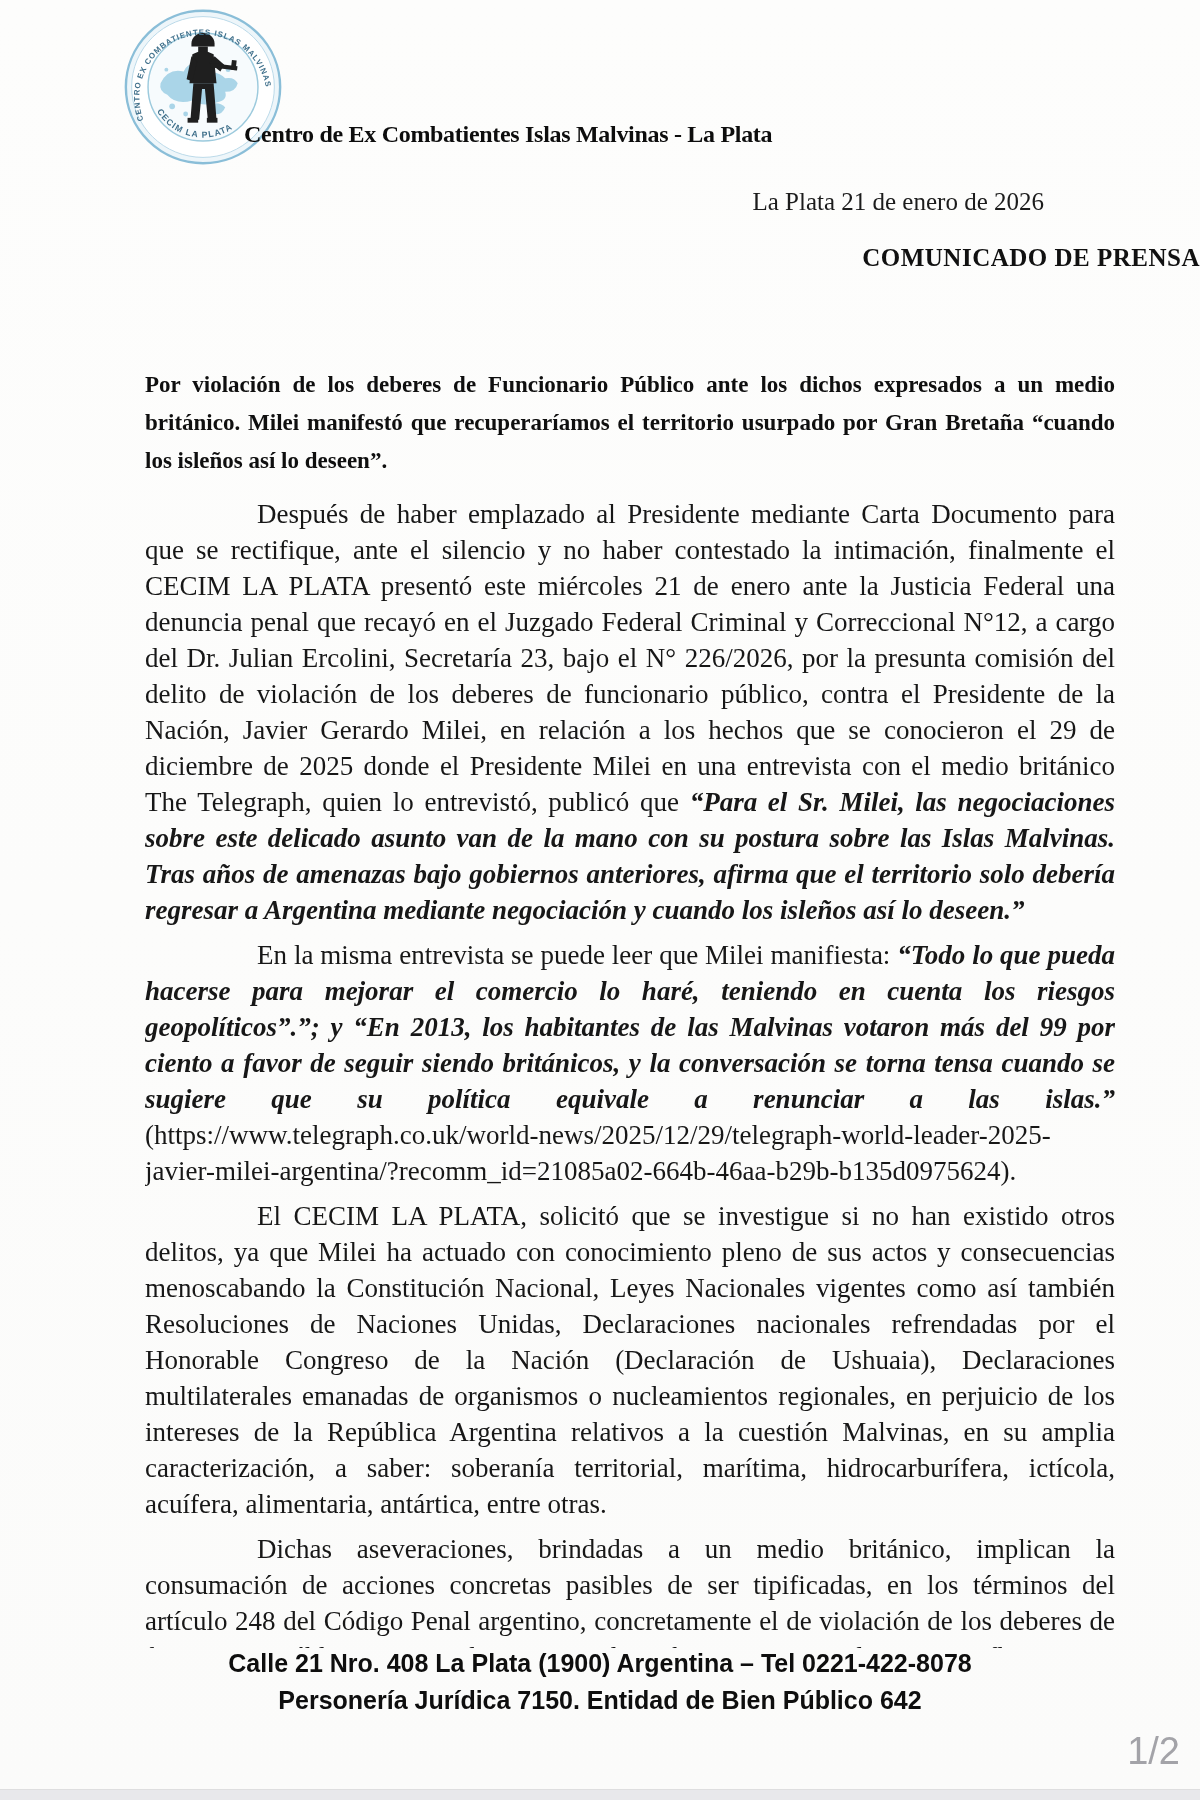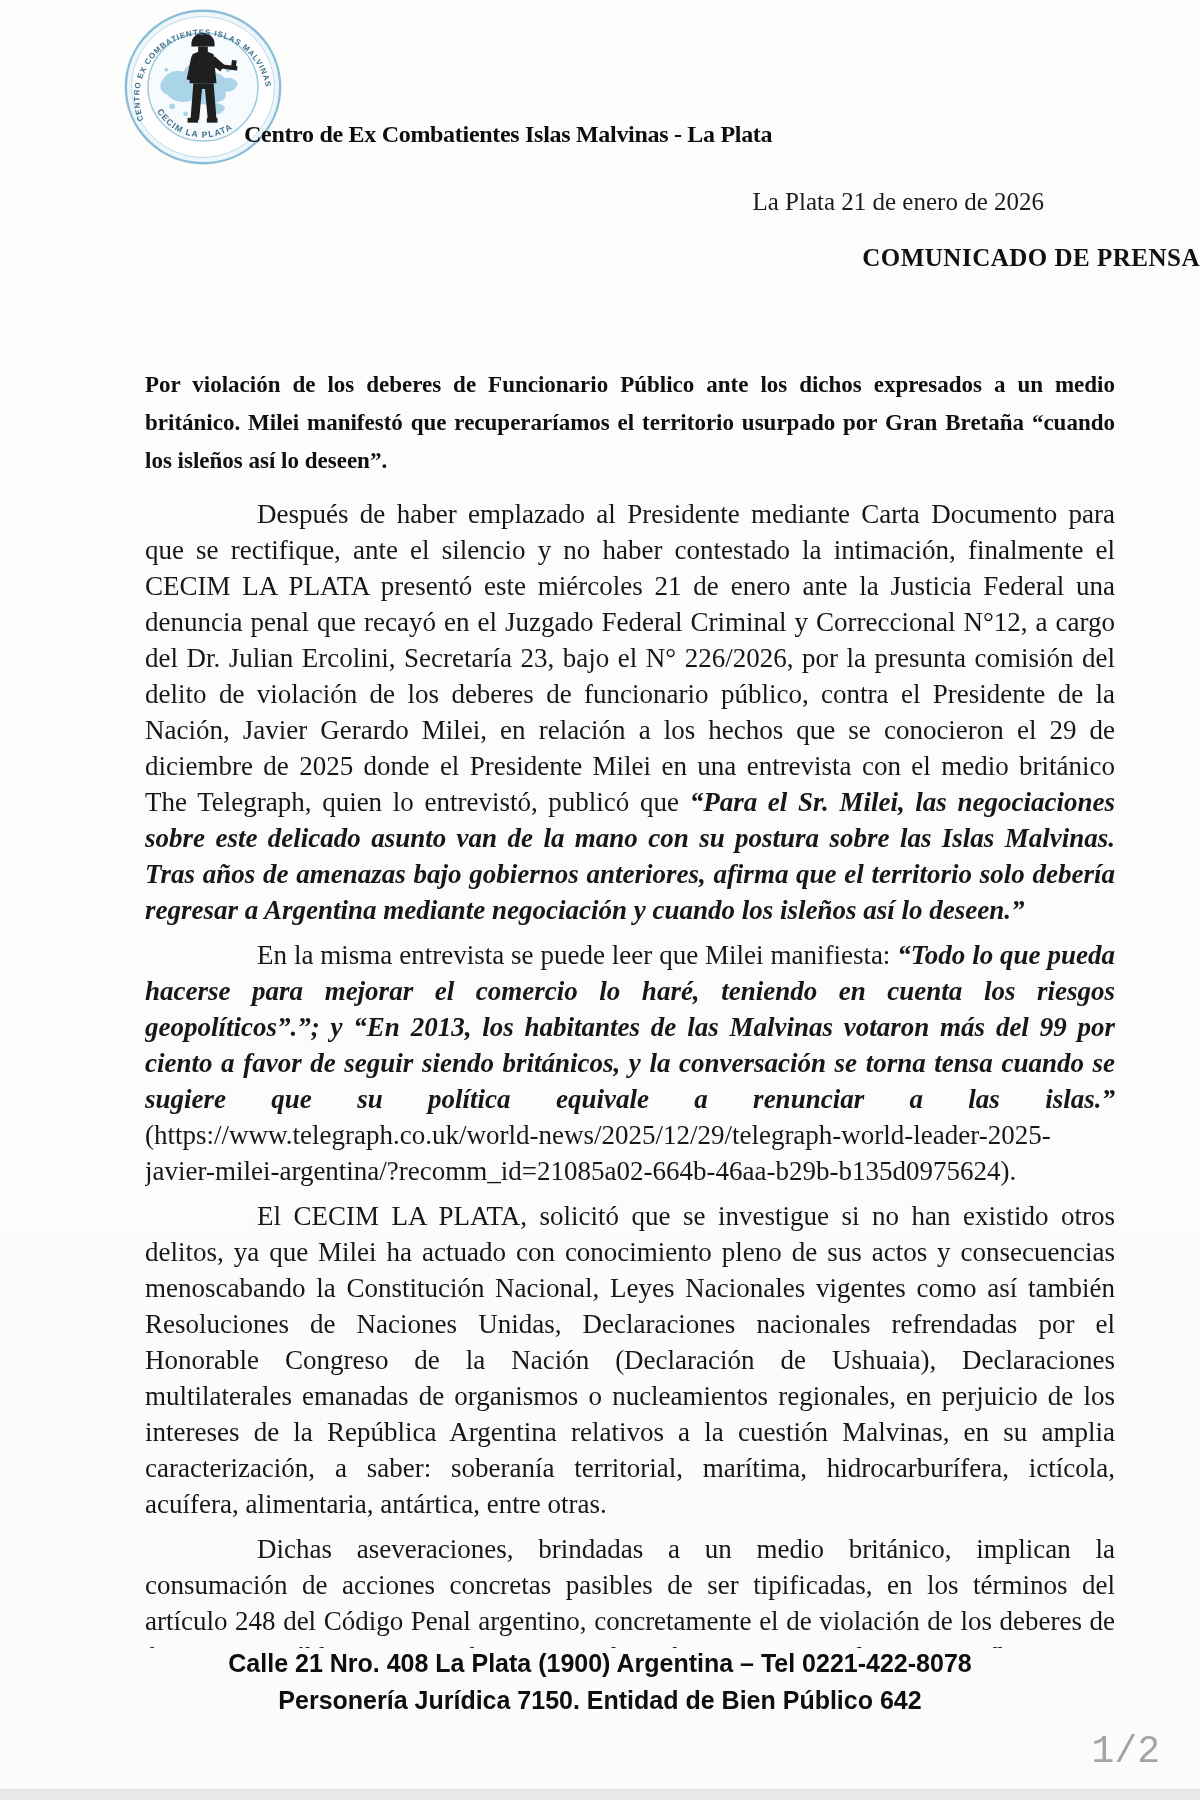--- a/index.html
+++ b/index.html
@@ -42,22 +42,22 @@
     font-size:27px;line-height:36px;text-indent:112px;color:#171717;
   }
   .bi{font-weight:bold;font-style:italic;}
   .url-seg{color:#171717;}
   .footer{
     position:absolute;left:0;top:1645px;width:1200px;text-align:center;
     font-family:"Liberation Sans",sans-serif;
     font-weight:bold;font-size:25px;line-height:37px;color:#0e0e0e;
   }
   .page-indicator{
-    position:absolute;right:40px;top:1730px;
-    font-family:Liberation Mono, monospace;
+    position:absolute;right:20px;top:1730px;
+    font-family:Liberation Sans, sans-serif;
     font-size:38px;color:#a3a3a8;
   }
   .bottom-band{
     position:absolute;left:0;bottom:0;width:1200px;height:10px;
     background:#e8e8eb;border-top:1px solid #dededf;
   }
 </style>
 </head>
 <body>
 

